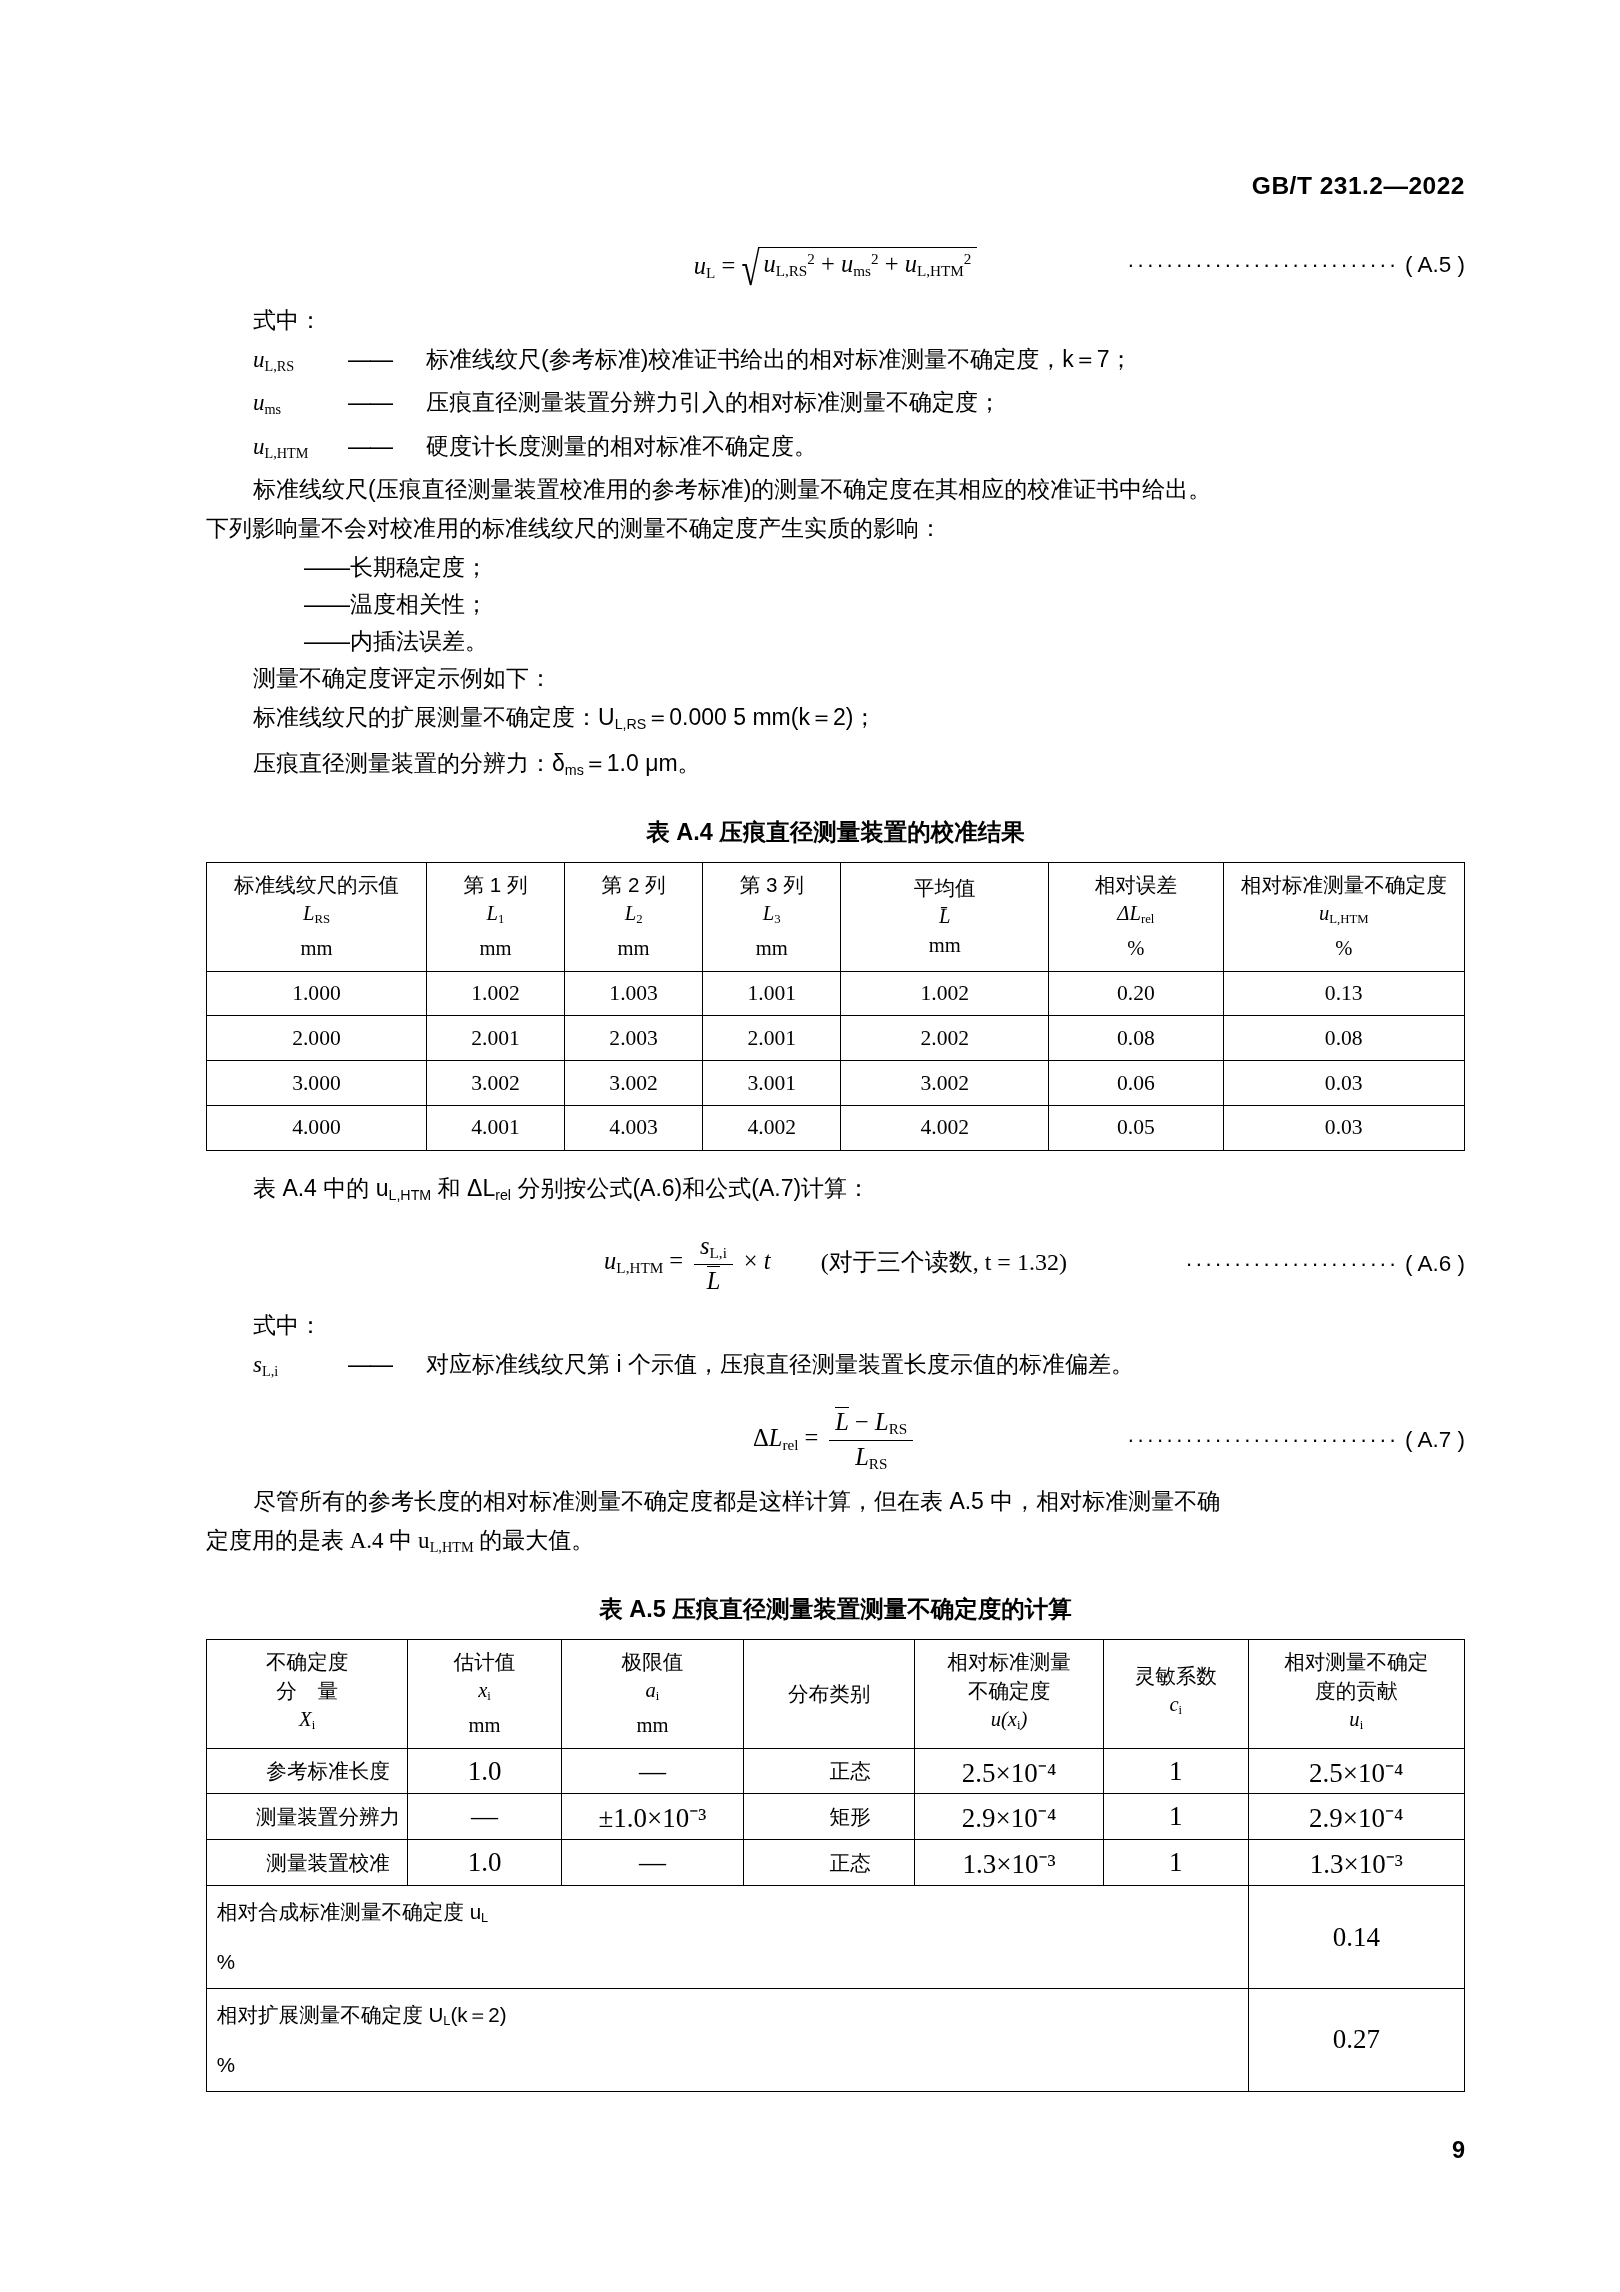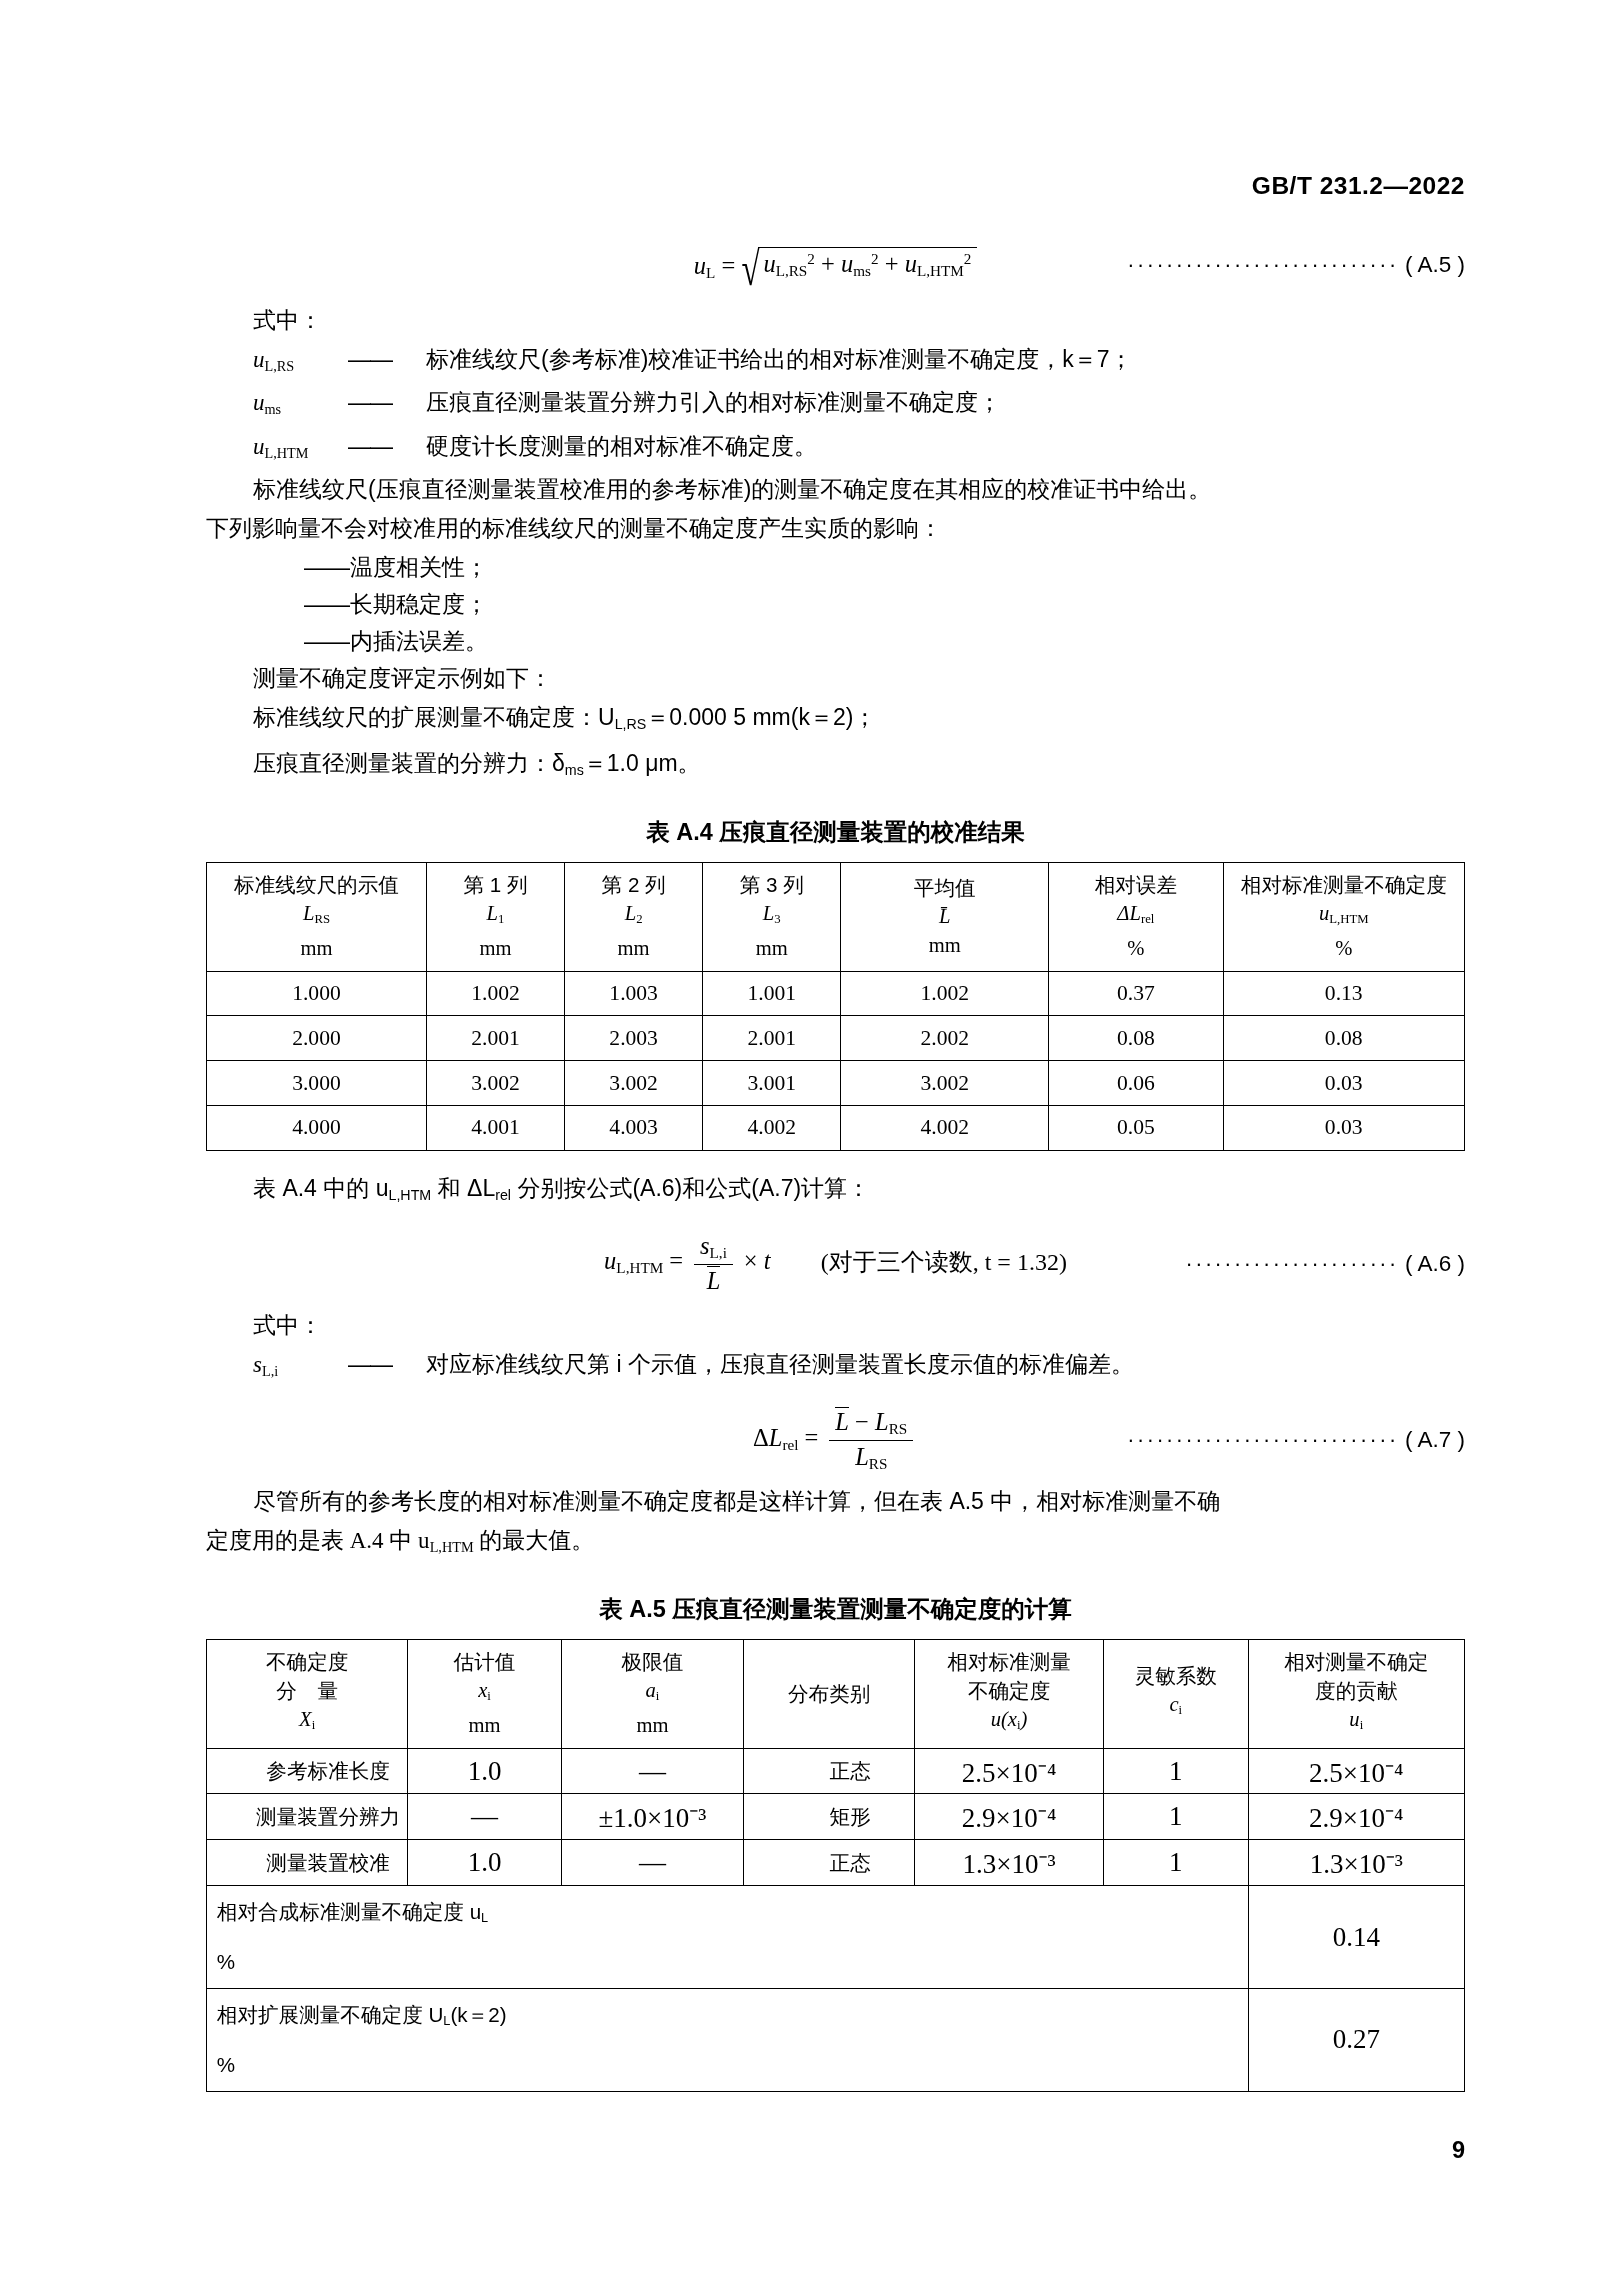--- a/index.html
+++ b/index.html
@@ -267,22 +267,22 @@
 
     <div class="defline">
       <span class="sym"><i class="mv">u</i><sub class="sm">L,HTM</sub></span>
       <span class="dash">——</span>
       <span class="desc">硬度计长度测量的相对标准不确定度。</span>
     </div>
 
     <div class="para indent">标准线纹尺(压痕直径测量装置校准用的参考标准)的测量不确定度在其相应的校准证书中给出。</div>
     <div class="para noindent">下列影响量不会对校准用的标准线纹尺的测量不确定度产生实质的影响：</div>
 
+    <div class="dash-item">——长期稳定度；</div>
     <div class="dash-item">——温度相关性；</div>
-    <div class="dash-item">——长期稳定度；</div>
     <div class="dash-item">——内插法误差。</div>
 
     <div class="para indent">测量不确定度评定示例如下：</div>
 
     <div class="para indent">
       <span>标准线纹尺的扩展测量不确定度：U</span><sub class="sm">L,RS</sub><span>＝0.000 5 mm(k＝2)；</span>
     </div>
 
     <div class="para indent">
       <span>压痕直径测量装置的分辨力：δ</span><sub class="sm">ms</sub><span>＝1.0 μm。</span>
@@ -339,21 +339,21 @@
           </th>
         </tr>
       </thead>
       <tbody>
         <tr>
           <td>1.000</td>
           <td>1.002</td>
           <td>1.003</td>
           <td>1.001</td>
           <td>1.002</td>
-          <td>0.37</td>
+          <td>0.20</td>
           <td>0.13</td>
         </tr>
         <tr>
           <td>2.000</td>
           <td>2.001</td>
           <td>2.003</td>
           <td>2.001</td>
           <td>2.002</td>
           <td>0.08</td>
           <td>0.08</td>

